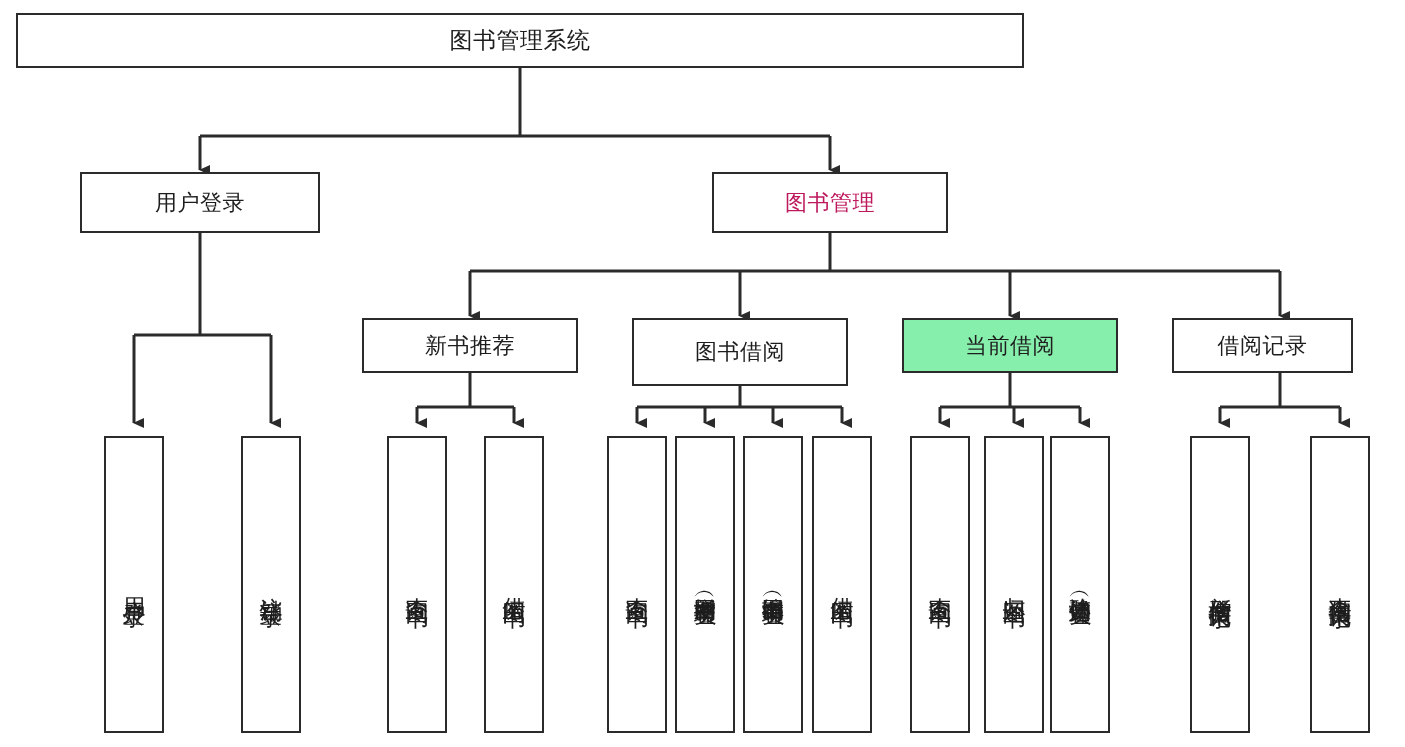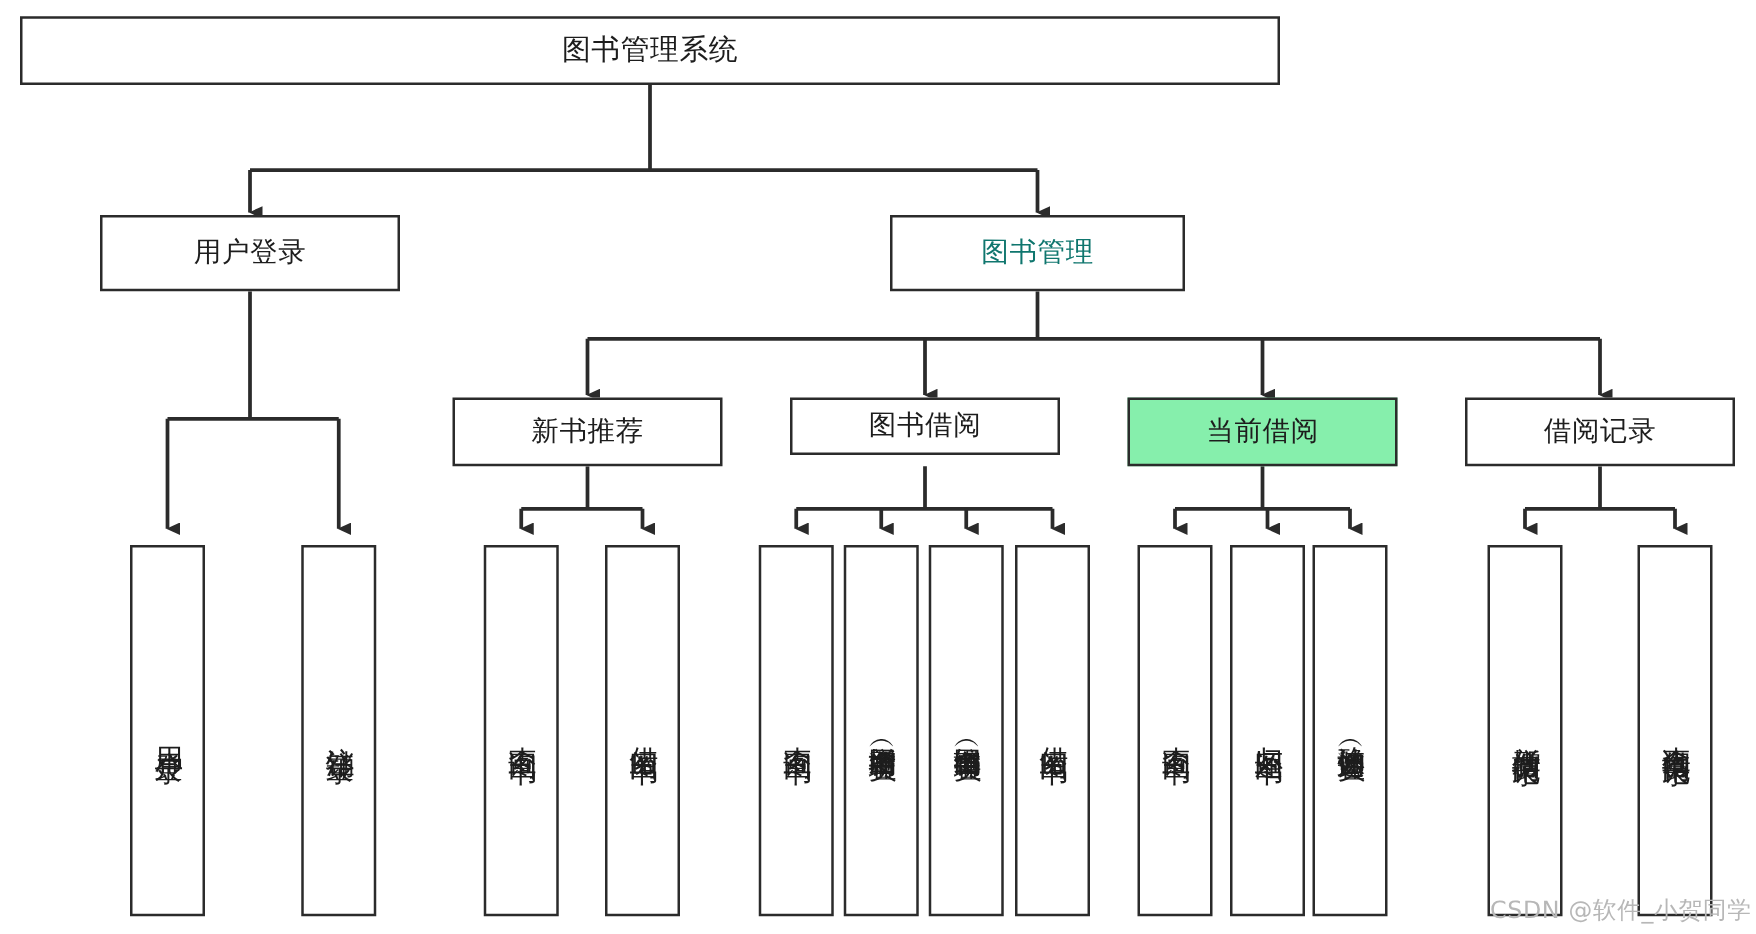--- a/index.html
+++ b/index.html
@@ -122,32 +122,32 @@
   </svg>
 
   <div id="node-layer">
       <div class="node-box root horizontal" style="left: 16px; top: 13px; width: 1008px; height: 55px; border-color: rgb(43, 43, 43); background: rgb(255, 255, 255);">
         <span class="node-label" style="color: rgb(29, 29, 29);">图书管理系统</span>
       </div>
       <div class="node-box level1 horizontal" style="left: 80px; top: 172px; width: 240px; height: 61px; border-color: rgb(43, 43, 43); background: rgb(255, 255, 255);">
         <span class="node-label" style="color: rgb(29, 29, 29);">用户登录</span>
       </div>
       <div class="node-box level1 horizontal" style="left: 712px; top: 172px; width: 236px; height: 61px; border-color: rgb(43, 43, 43); background: rgb(255, 255, 255);">
-        <span class="node-label" style="color: #0f766e;">图书管理</span>
+        <span class="node-label" style="color: #be185d;">图书管理</span>
       </div>
       <div class="node-box level2 horizontal" style="left: 362px; top: 318px; width: 216px; height: 55px; border-color: rgb(43, 43, 43); background: rgb(255, 255, 255);">
         <span class="node-label" style="color: rgb(29, 29, 29);">新书推荐</span>
       </div>
-      <div class="node-box level2 horizontal" style="left: 632px; top: 318px; width: 216px; height: 46px; border-color: rgb(43, 43, 43); background: rgb(255, 255, 255);">
+      <div class="node-box level2 horizontal" style="left: 632px; top: 318px; width: 216px; height: 68px; border-color: rgb(43, 43, 43); background: rgb(255, 255, 255);">
         <span class="node-label" style="color: rgb(29, 29, 29);">图书借阅</span>
       </div>
       <div class="node-box level2 horizontal" style="left: 902px; top: 318px; width: 216px; height: 55px; border-color: rgb(43, 43, 43); background: #86efac;">
         <span class="node-label" style="color: rgb(29, 29, 29);">当前借阅</span>
       </div>
-      <div class="node-box level2 horizontal" style="left: 1172px; top: 318px; width: 216px; height: 55px; border-color: rgb(43, 43, 43); background: rgb(255, 255, 255);">
+      <div class="node-box level2 horizontal" style="left: 1172px; top: 318px; width: 181px; height: 55px; border-color: rgb(43, 43, 43); background: rgb(255, 255, 255);">
         <span class="node-label" style="color: rgb(29, 29, 29);">借阅记录</span>
       </div>
       <div class="node-box leaf vertical" style="left: 104px; top: 436px; width: 60px; height: 297px; border-color: rgb(43, 43, 43); background: rgb(255, 255, 255);">
         <span class="node-label" style="color: rgb(29, 29, 29);">用户登录</span>
       </div>
       <div class="node-box leaf vertical" style="left: 241px; top: 436px; width: 60px; height: 297px; border-color: rgb(43, 43, 43); background: rgb(255, 255, 255);">
         <span class="node-label" style="color: rgb(29, 29, 29);">注销登录</span>
       </div>
       <div class="node-box leaf vertical" style="left: 387px; top: 436px; width: 60px; height: 297px; border-color: rgb(43, 43, 43); background: rgb(255, 255, 255);">
         <span class="node-label" style="color: rgb(29, 29, 29);">查询图书</span>
@@ -177,15 +177,14 @@
         <span class="node-label" style="color: rgb(29, 29, 29); font-size: 22px; letter-spacing: 1px;">确认归还（管理员）</span>
       </div>
       <div class="node-box leaf vertical" style="left: 1190px; top: 436px; width: 60px; height: 297px; border-color: rgb(43, 43, 43); background: rgb(255, 255, 255);">
         <span class="node-label" style="color: rgb(29, 29, 29); font-size: 23px; letter-spacing: 2px;">新增借阅记录</span>
       </div>
       <div class="node-box leaf vertical" style="left: 1310px; top: 436px; width: 60px; height: 297px; border-color: rgb(43, 43, 43); background: rgb(255, 255, 255);">
         <span class="node-label" style="color: rgb(29, 29, 29); font-size: 23px; letter-spacing: 2px;">查询借阅记录</span>
       </div>
     </div>
 
-  <div class="watermark" style="left: 1192px; top: 715px; color: rgb(183, 183, 183);">CSDN @软件_小贺同学</div>
 
 </div>
 
 </body></html>

